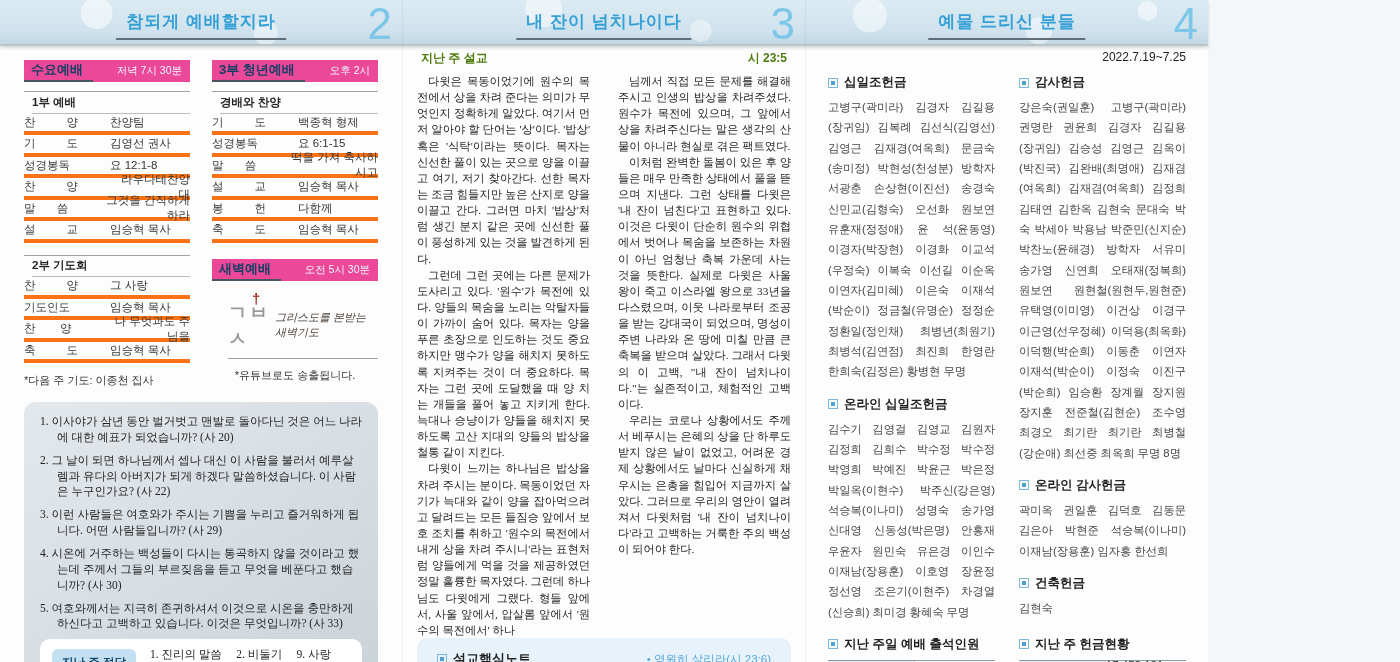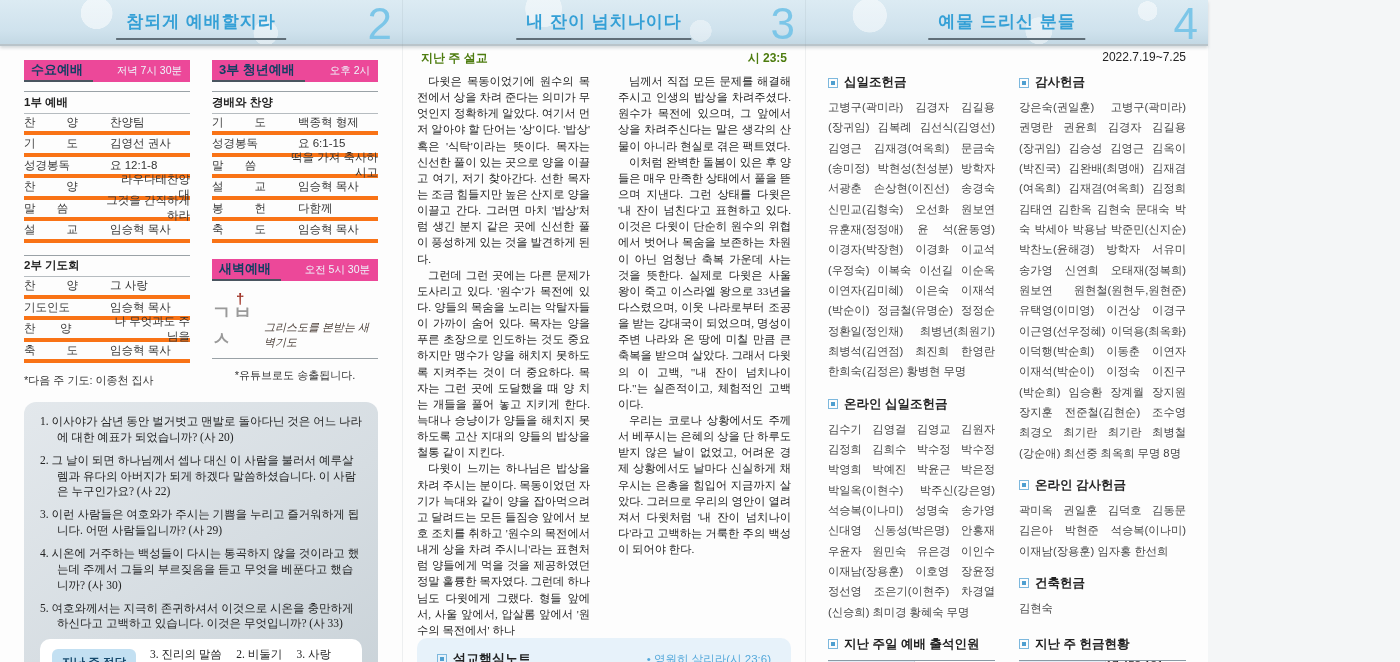--- a/index.html
+++ b/index.html
@@ -49,27 +49,27 @@
     font-size:13px; font-weight:bold; color:#123f63; padding:2px 10px 2px 7px;
     border-bottom:2px solid #4a5560; height:22px; display:flex; align-items:center;
   }
   .svc-bar .svc-time { font-size:10.5px; color:#eef7fd; }
   .rows { border-top:1px solid #9aa2a7; }
   .srow { display:flex; align-items:center; height:21.5px;
           border-bottom:4px solid #f97316; font-size:11.5px; color:#333;gap:32px; }
   .srow .slabel { width:54px; text-align:justify; text-align-last:justify; color:#3a3a3a; }
   .srow .svalue { text-align:right; color:#333; }
   .sub-row { display:flex; align-items:center; height:21.5px; border-bottom:1px solid #b6bcc0;
-             font-size:11.5px; font-weight:bold; color:#222; }
+             font-size:11.5px; font-weight:bold; color:#222;margin-left:8px; }
   .part-gap { height:12px; }
   .footnote { font-size:11px; color:#333; margin-top:10px; }
 
   .dawn-block { margin-top:16px; }
-  .dawn-logo { display:flex; align-items:flex-end; justify-content:center; 
-               padding:10px 0 6px 0; border-bottom:1px solid #9aa2a7; }
+  .dawn-logo { display:flex; align-items:center; justify-content:center; 
+               padding:10px 0 6px 0; border-bottom:1px solid #9aa2a7;margin-left:16px; }
   .dawn-initials { font-size:19px; font-weight:bold; color:#9a9a9a; letter-spacing:2px; position:relative; }
   .dawn-cross { position:absolute; top:-10px; left:24px; color:#a03326; font-size:15px; font-weight:bold; }
   .dawn-slogan { font-size:11px; color:#4b3f38; font-style:italic; padding-bottom:2px; }
   .dawn-note { text-align:center; font-size:11px; color:#333; margin-top:9px; }
 
   .quiz { margin-top:14px; flex:1 1 auto; display:flex; flex-direction:column; }
   .quiz-head { display:flex; align-items:baseline; margin-bottom:6px; }
   .mosaic-icon { width:11px; height:11px; display:inline-grid; grid-template-columns:5px 5px; gap:1px;
                  margin-right:4px; align-self:center; }
   .mosaic-icon i { display:block; width:5px; height:5px; }
@@ -263,21 +263,21 @@
 
             <div class="quiz-q">1. 이사야가 삼년 동안 벌거벗고 맨발로 돌아다닌 것은 어느 나라에 대한 예표가 되었습니까? (사 20)</div>
                 <div class="quiz-q">2. 그 날이 되면 하나님께서 셉나 대신 이 사람을 불러서 예루살렘과 유다의 아버지가 되게 하겠다 말씀하셨습니다. 이 사람은 누구인가요? (사 22)</div>
                 <div class="quiz-q">3. 이런 사람들은 여호와가 주시는 기쁨을 누리고 즐거워하게 됩니다. 어떤 사람들입니까? (사 29)</div>
                 <div class="quiz-q">4. 시온에 거주하는 백성들이 다시는 통곡하지 않을 것이라고 했는데 주께서 그들의 부르짖음을 듣고 무엇을 베푼다고 했습니까? (사 30)</div>
                 <div class="quiz-q">5. 여호와께서는 지극히 존귀하셔서 이것으로 시온을 충만하게 하신다고 고백하고 있습니다. 이것은 무엇입니까? (사 33)</div>
               </div>
             <div class="answer-box">
               <span class="answer-chip">지난 주 정답</span>
               <span class="answer-lines">
-                <div>3. 진리의 말씀     2. 비둘기     3. 사랑</div>
+                <div>1. 진리의 말씀     2. 비둘기     9. 사랑</div>
                 <div>4. 과부     5. 앗수르</div>
               </span>
             </div>
           </div>
         </div>
       </div>
     </section>
 
     <section class="page">
       <header class="page-header">

